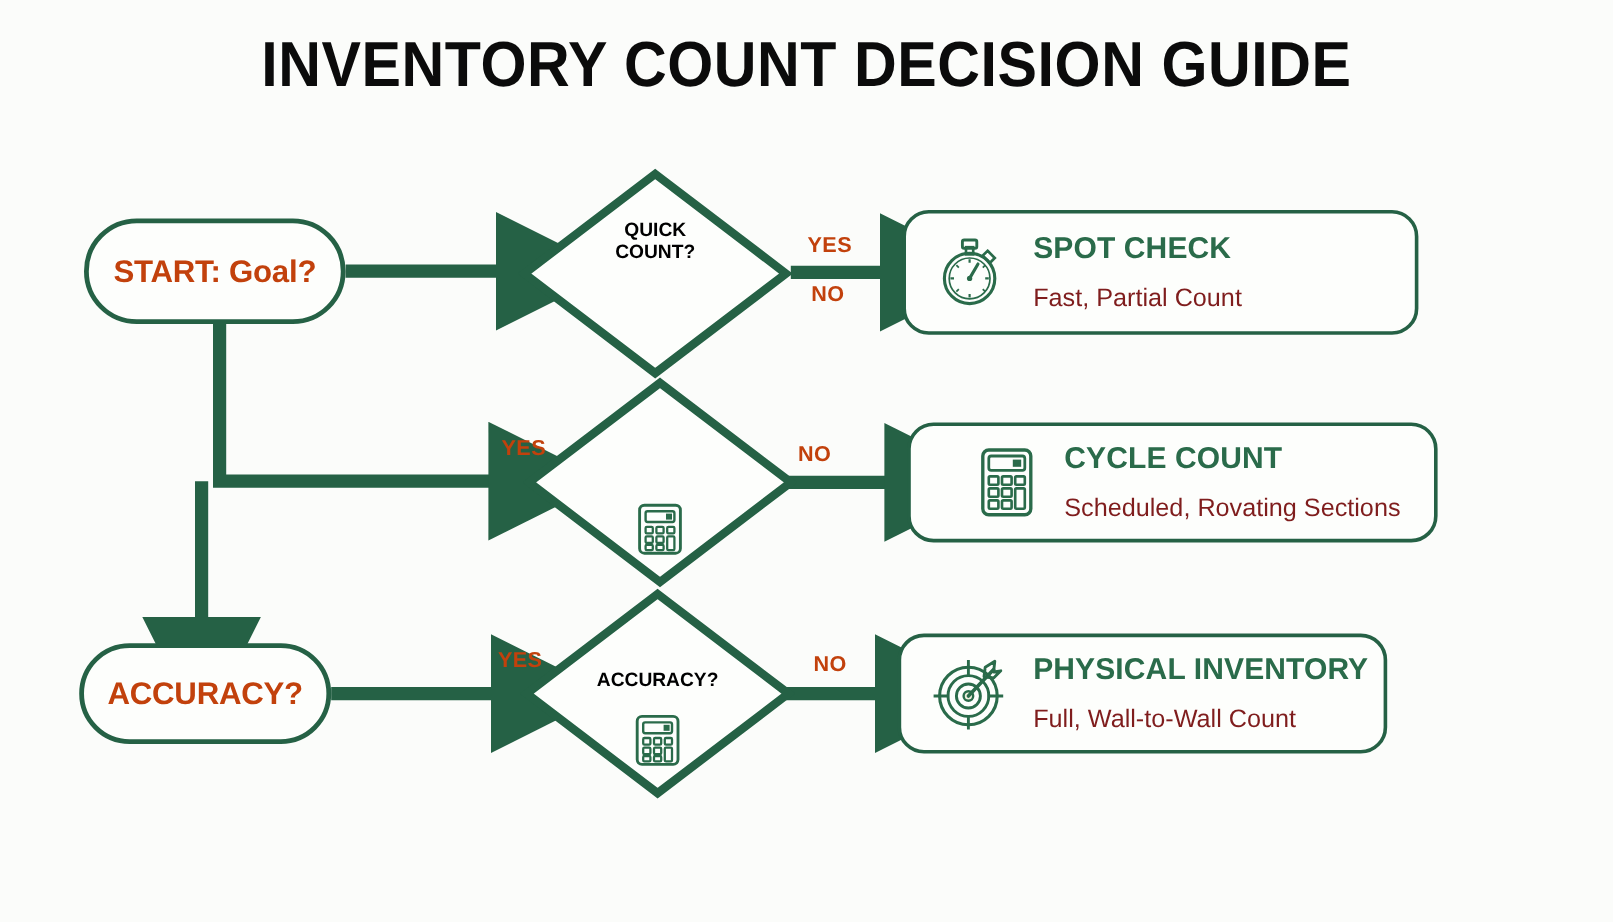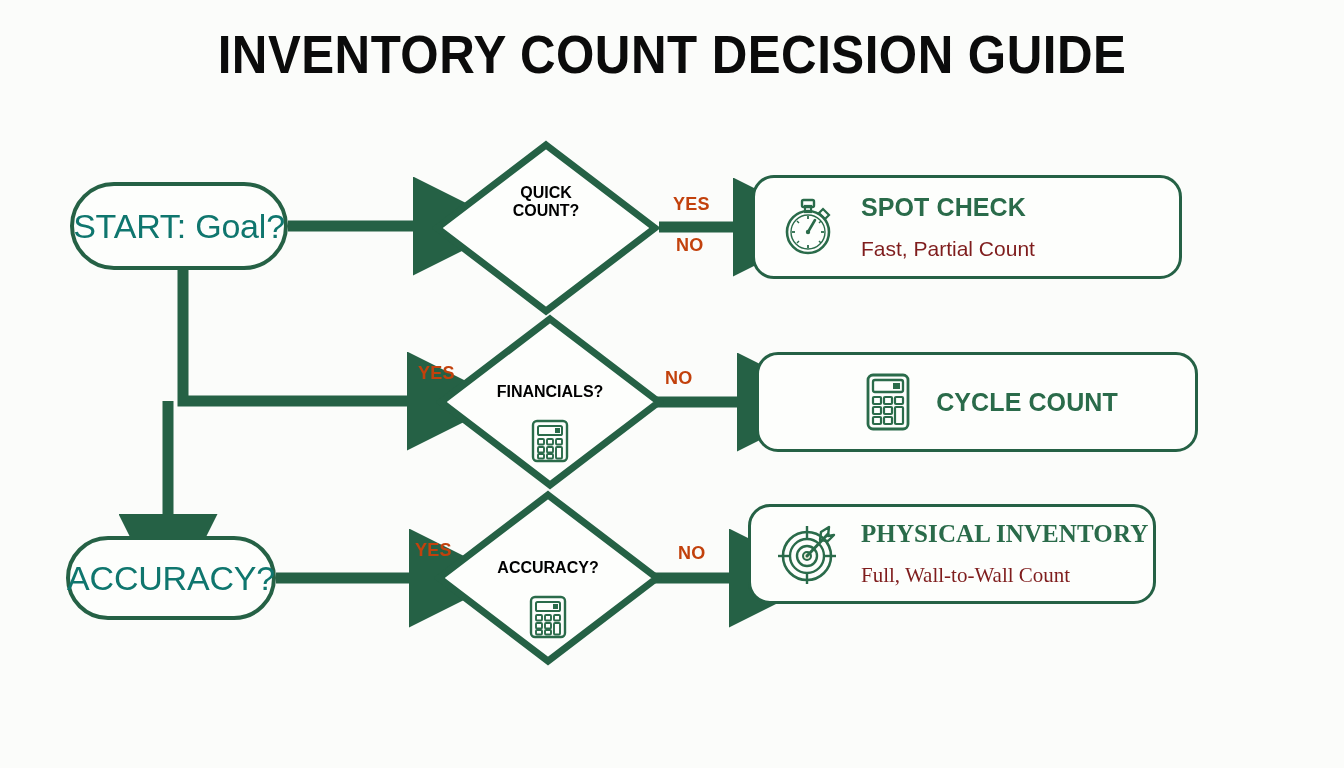--- a/index.html
+++ b/index.html
@@ -47,23 +47,23 @@
   }
   .pill {
     border: 4px solid #256145;
     border-radius: 46px;
     background: #fdfefc;
     display: flex;
     align-items: center;
     justify-content: center;
   }
   .pill .pill-label {
-    font-size: 34px;
-    font-weight: normal;
-    color: #0f766e;
+    font-size: 26px;
+    font-weight: bold;
+    color: #c2410c;
     letter-spacing: -0.2px;
     white-space: nowrap;
   }
   .diamond-wrap {
     position: absolute;
   }
   .diamond-shape {
     position: absolute;
     left: 0; top: 0;
     width: 100%; height: 100%;
@@ -169,23 +169,20 @@
     <div class="diamond-text" style="top:44px;">
       <div>QUICK</div>
       <div>COUNT?</div>
     </div>
   </div>
 
   <div class="diamond-wrap" style="left:436px; top:314px; width:228px; height:176px;">
     <svg class="diamond-shape" viewBox="0 0 228 176">
       <polygon points="114,5 223,88 114,171 5,88" fill="#fdfefc" stroke="#256145" stroke-width="7"></polygon>
     </svg>
-    <div class="diamond-text" style="top:69px;">
-      <div>FINANCIALS?</div>
-    </div>
     <div class="diamond-icon" style="top:104px;">
       <svg width="40" height="46" viewBox="0 0 40 46">
         <rect x="3" y="3" width="34" height="40" rx="4" fill="none" stroke="#2a6b4a" stroke-width="2.4"></rect>
         <rect x="8" y="8" width="24" height="9" rx="1.6" fill="none" stroke="#2a6b4a" stroke-width="2"></rect>
         <rect x="25" y="10" width="5" height="5" fill="#2a6b4a"></rect>
         <rect x="8" y="21" width="6" height="5.5" rx="1" fill="none" stroke="#2a6b4a" stroke-width="1.9"></rect>
         <rect x="17" y="21" width="6" height="5.5" rx="1" fill="none" stroke="#2a6b4a" stroke-width="1.9"></rect>
         <rect x="26" y="21" width="6" height="5.5" rx="1" fill="none" stroke="#2a6b4a" stroke-width="1.9"></rect>
         <rect x="8" y="29" width="6" height="5.5" rx="1" fill="none" stroke="#2a6b4a" stroke-width="1.9"></rect>
         <rect x="17" y="29" width="6" height="5.5" rx="1" fill="none" stroke="#2a6b4a" stroke-width="1.9"></rect>
@@ -257,24 +254,25 @@
         <rect x="33" y="26" width="8" height="7" rx="1" fill="none" stroke="#2a6b4a" stroke-width="2.2"></rect>
         <rect x="11" y="36" width="8" height="7" rx="1" fill="none" stroke="#2a6b4a" stroke-width="2.2"></rect>
         <rect x="22" y="36" width="8" height="7" rx="1" fill="none" stroke="#2a6b4a" stroke-width="2.2"></rect>
         <rect x="11" y="46" width="8" height="7" rx="1" fill="none" stroke="#2a6b4a" stroke-width="2.2"></rect>
         <rect x="22" y="46" width="8" height="7" rx="1" fill="none" stroke="#2a6b4a" stroke-width="2.2"></rect>
         <rect x="33" y="36" width="8" height="17" rx="1" fill="none" stroke="#2a6b4a" stroke-width="2.2"></rect>
       </svg>
     </span>
     <span class="result-text">
       <span class="result-title">CYCLE COUNT</span>
-    </span>
-  </div>
-
-  <div class="node result" style="left:748px; top:504px; width:408px; height:100px;font-family:Liberation Serif, serif;">
+      <span class="result-sub">Scheduled, Rovating Sections</span>
+    </span>
+  </div>
+
+  <div class="node result" style="left:748px; top:528px; width:408px; height:100px;">
     <span class="result-icon">
       <svg width="62" height="64" viewBox="0 0 62 64">
         <circle cx="30" cy="34" r="24" fill="none" stroke="#2a6b4a" stroke-width="2.6"></circle>
         <circle cx="30" cy="34" r="17" fill="none" stroke="#2a6b4a" stroke-width="2.4"></circle>
         <circle cx="30" cy="34" r="10" fill="none" stroke="#2a6b4a" stroke-width="2.4"></circle>
         <circle cx="30" cy="34" r="4" fill="#efeedd" stroke="#2a6b4a" stroke-width="2"></circle>
         <line x1="30" y1="4" x2="30" y2="18" stroke="#2a6b4a" stroke-width="2.4"></line>
         <line x1="30" y1="50" x2="30" y2="62" stroke="#2a6b4a" stroke-width="2.4"></line>
         <line x1="1" y1="34" x2="14" y2="34" stroke="#2a6b4a" stroke-width="2.4"></line>
         <line x1="46" y1="34" x2="59" y2="34" stroke="#2a6b4a" stroke-width="2.4"></line>

